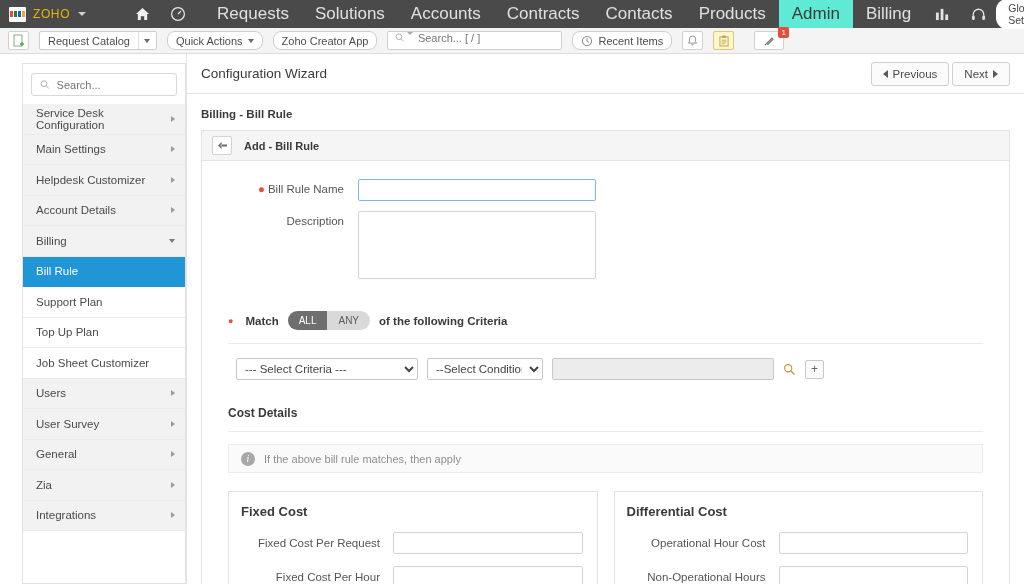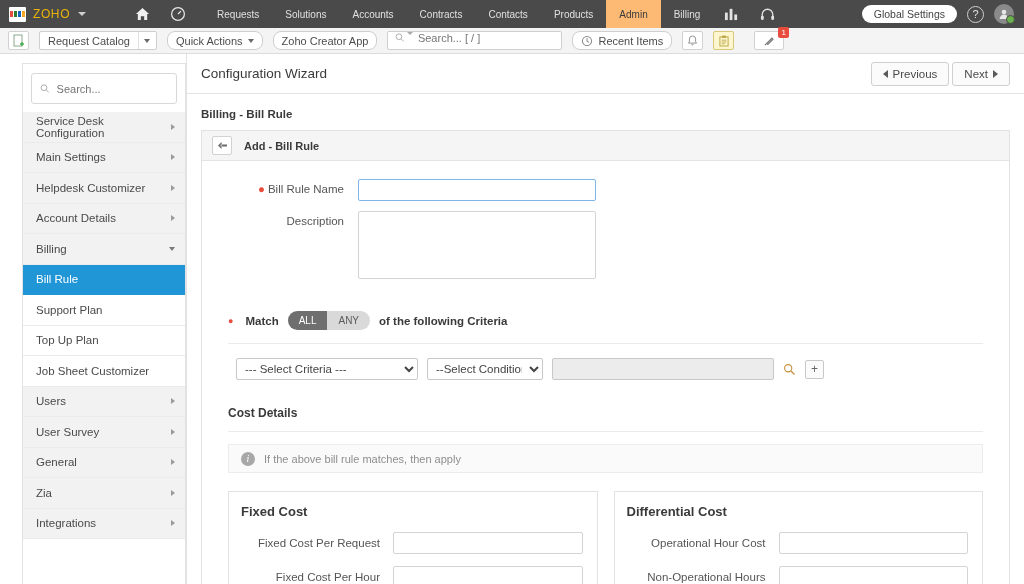--- a/index.html
+++ b/index.html
@@ -40,23 +40,23 @@
     border-top:4px solid #cfcfcf; margin-left:1px;
   }
   .nav-icons { display:flex; align-items:center; gap:0px; margin-left: 28px; }
   .nav-ic {
     width:36px; height:28px; display:flex; align-items:center; justify-content:center;
     cursor:pointer;
   }
   .nav-tabs { display:flex; align-items:stretch; margin-left: 8px; }
   .nav-tab {
     padding: 0 13px; display:flex; align-items:center;
-    font-size: 10px; color:#e0e0e0; cursor:pointer; white-space:nowrap;
-  }
-  .nav-tab.active { background:#fdba74; color:#3b3b3b; }
+    font-size: 17px; color:#e0e0e0; cursor:pointer; white-space:nowrap;
+  }
+  .nav-tab.active { background:#5eead4; color:#3b3b3b; }
   .nav-right { margin-left:auto; display:flex; align-items:center; gap:10px; padding-right:10px; }
   .global-settings {
     background:#fff; color:#444; font-size:10.5px; border-radius:11px;
     padding: 3px 12px; cursor:pointer;
   }
   .help-circle {
     width:17px;height:17px;border-radius:50%;border:1.3px solid #cfcfcf;
     color:#e2e2e2;font-size:11px;display:flex;align-items:center;justify-content:center;cursor:pointer;
   }
   .avatar-btn {
@@ -102,21 +102,21 @@
 
   
   .page { display:flex; height: 584px; }
   .leftcol { width: 186px; background:#fff; padding: 9px 0 0 22px; }
   .sidebar {
     width: 164px; background:#fff; border:1px solid #e2e2e2;
     border-top:none;
   }
   .side-search-wrap { padding: 9px 8px 8px 8px; background:#fff; border:1px solid #e2e2e2; border-bottom:none;}
   .side-search {
-    display:flex; align-items:center; gap:7px; height:31px;
+    display:flex; align-items:center; gap:7px; height:23px;
     border:1px solid #d8d8d8; border-radius:3px; padding: 0 8px; background:#fff;
   }
   .side-search input { border:0; outline:0; font-size:11px; color:#9a9a9a; width:100%; font-family:inherit;}
   .side-item {
     height:30.5px; display:flex; align-items:center; justify-content:space-between;
     padding: 0 10px 0 13px; font-size:11.5px; color:#4a4a4a;
     border-bottom:1px solid #ebebeb; background:#f2f2f2; cursor:pointer;
   }
   .side-item.child { background:#fff; padding-left:13px; }
   .side-item.active { background:#2196d6; color:#fff; border-bottom-color:#2196d6; }

